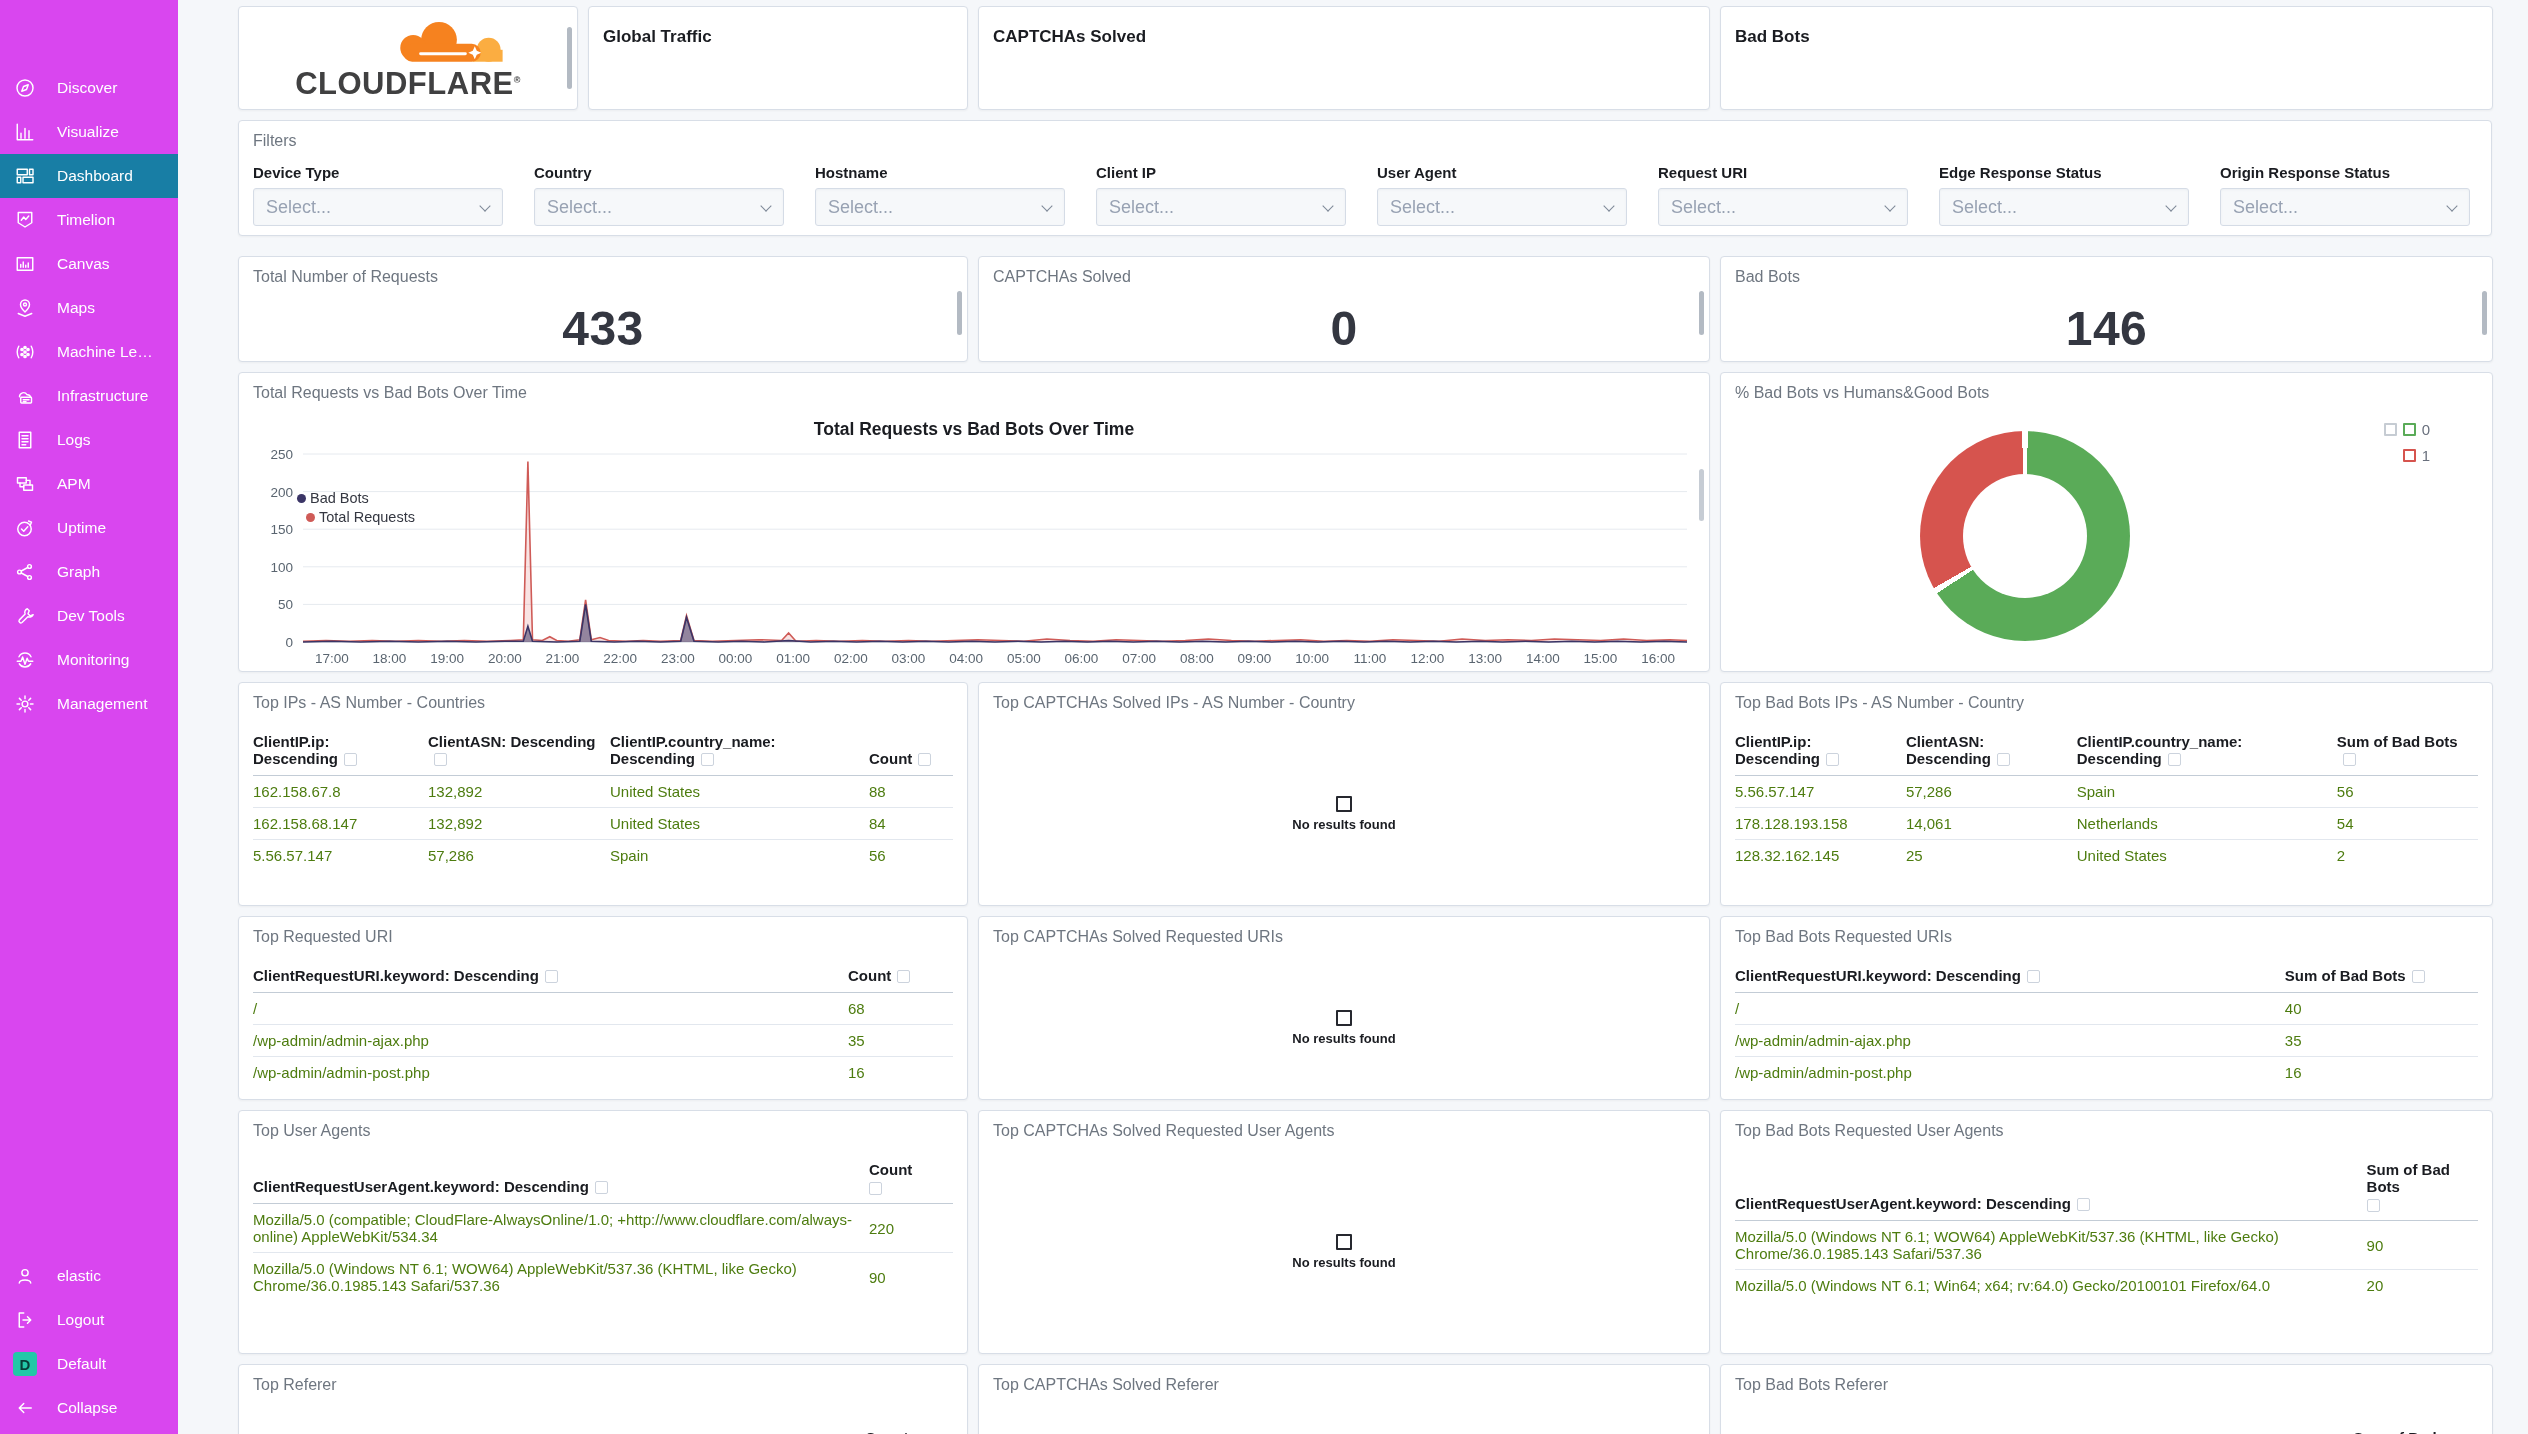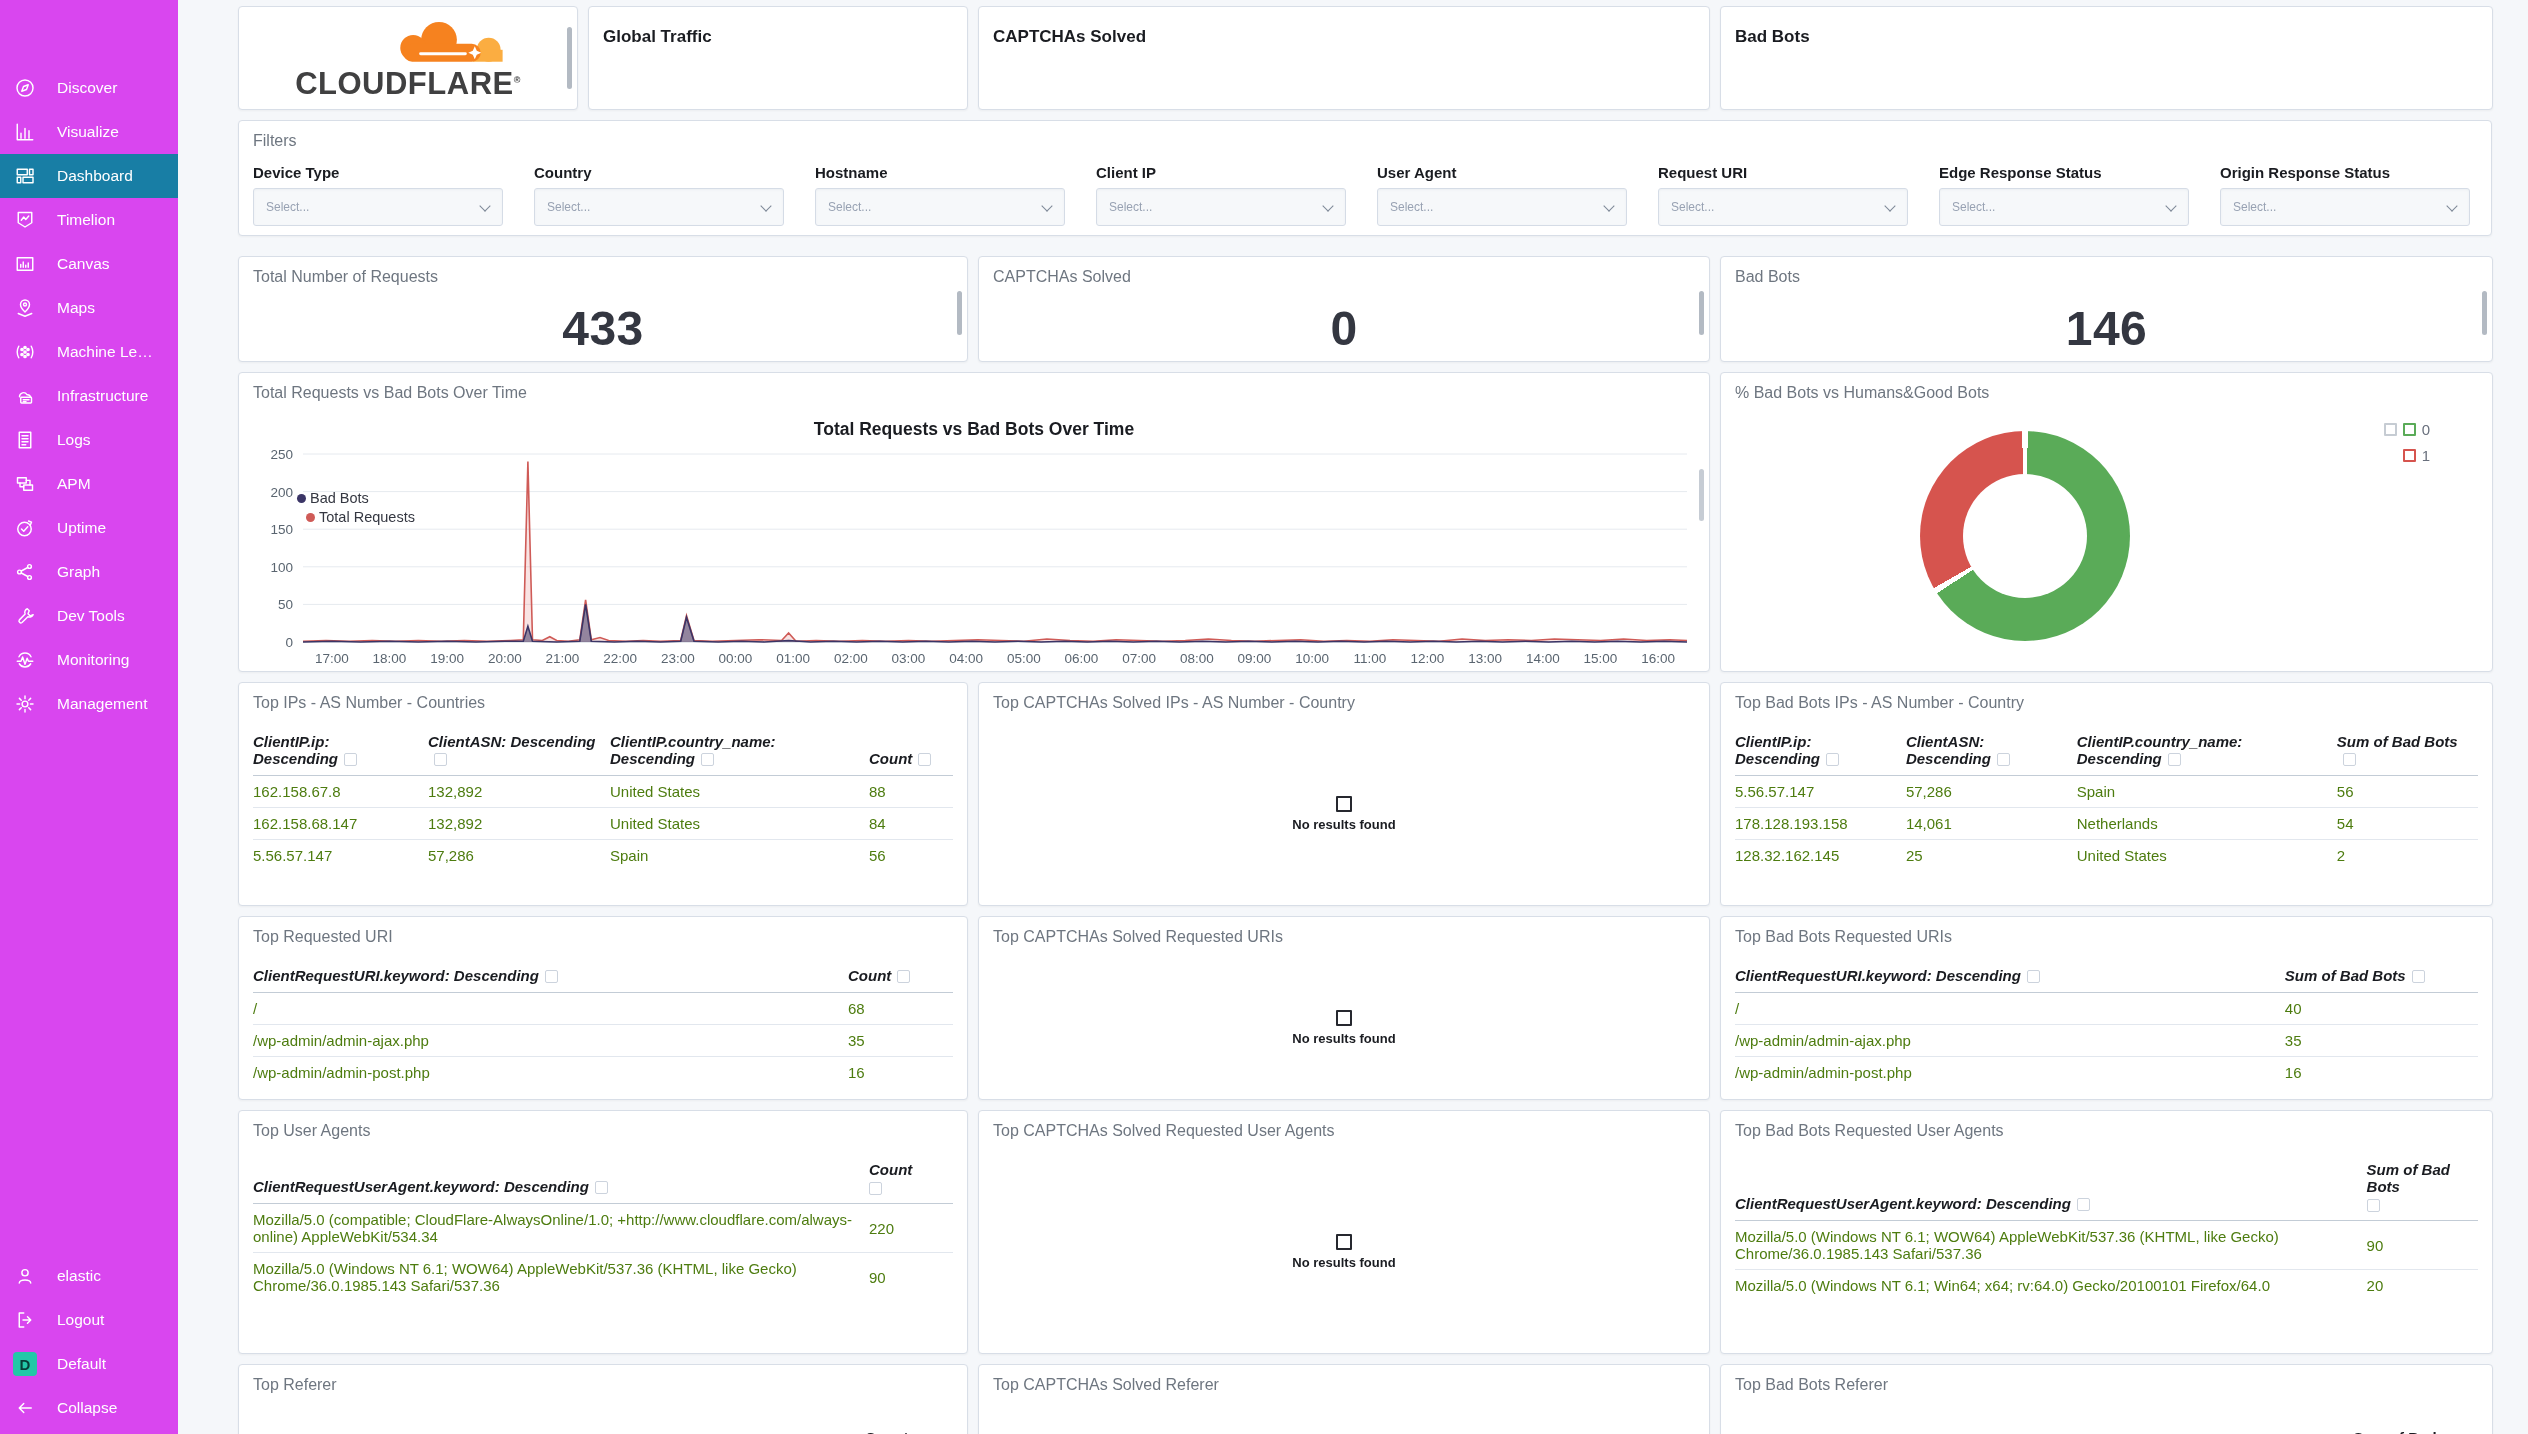--- a/index.html
+++ b/index.html
@@ -41,21 +41,21 @@
   .cf { display:flex; flex-direction:column; align-items:center; height:100%; justify-content:center; }
   .cf-text { font-size:31px; font-weight:bold; color:#404041; letter-spacing:.5px; line-height:30px; margin-top:-4px; }
   .cf-text sup { font-size:9px; }
 
   
   .filters-fields { display:flex; gap:31px; margin-top:13px; }
   .ffield { width:250px; }
   .ffield label { display:block; font-size:15px; font-weight:bold; color:#1a1c21; margin-bottom:7px; }
   .select { position:relative; height:38px; background:#f6f8fa; border:1px solid #d5dce6; border-radius:3px;
     display:flex; align-items:center; padding:0 30px 0 12px; cursor:pointer; box-shadow:inset 0 1px 2px rgba(120,130,150,.08); }
-  .select .ph { font-size:12px; color:#98a2b3; }
+  .select .ph { font-size:18px; color:#98a2b3; }
   .select .chev { position:absolute; right:13px; top:13px; width:8px; height:8px;
     border-right:1.5px solid #7d8897; border-bottom:1.5px solid #7d8897; transform:rotate(45deg); }
 
   
   .metric-value { text-align:center; font-size:48px; font-weight:bold; color:#343741; margin-top:14px; letter-spacing:.5px; }
 
   
   .chart-title { text-align:center; font-size:17.5px; font-weight:bold; color:#1a1c21; margin-top:16px; }
   .ax { font-size:13.5px; fill:#5a6570; }
   #line-legend { position:absolute; left:58px; top:116px; }
@@ -66,21 +66,21 @@
   
   .donut { position:absolute; left:199px; top:58px; width:210px; height:210px; border-radius:50%; }
   .donut .hole { position:absolute; left:43px; top:43px; width:124px; height:124px; border-radius:50%; background:#fff; }
   #donut-legend { position:absolute; right:62px; top:48px; display:flex; flex-direction:column; align-items:flex-end; gap:9px; }
   #donut-legend .dl { display:flex; align-items:center; gap:6px; font-size:15px; color:#69707d; cursor:pointer; }
   .lsq { width:13px; height:13px; border:2px solid; border-radius:1px; background:#fff; }
 
   
   table { width:100%; border-collapse:collapse; margin-top:16px; font-size:15px; table-layout:fixed; }
   th { text-align:left; font-weight:bold; color:#1a1c21; vertical-align:bottom; padding:4px 10px 8px 0;
-    border-bottom:1px solid #c3ccd6; cursor:pointer;font-style:italic; }
+    border-bottom:1px solid #c3ccd6; cursor:pointer; }
   td { padding:7px 10px 7px 0; border-bottom:1px solid #e2e7ee; color:#4d7c0f; overflow:hidden; }
   tbody tr:last-child td { border-bottom:none; }
   .sq { display:inline-block; width:13px; height:13px; border:1.5px solid #ccd3dd; border-radius:2px;
     margin-left:6px; vertical-align:-2px; }
   .sq-block th:last-child .sq { display:block; margin:4px 0 0 0; }
 
   .no-results { position:absolute; left:0; right:0; top:40px; bottom:0; display:flex; flex-direction:column;
     align-items:center; justify-content:center; }
   .nr-icon { width:16px; height:16px; border:2px solid #26282f; border-radius:1px; margin-bottom:5px; }
   .nr-text { font-size:13px; font-weight:bold; color:#1a1c21; }

